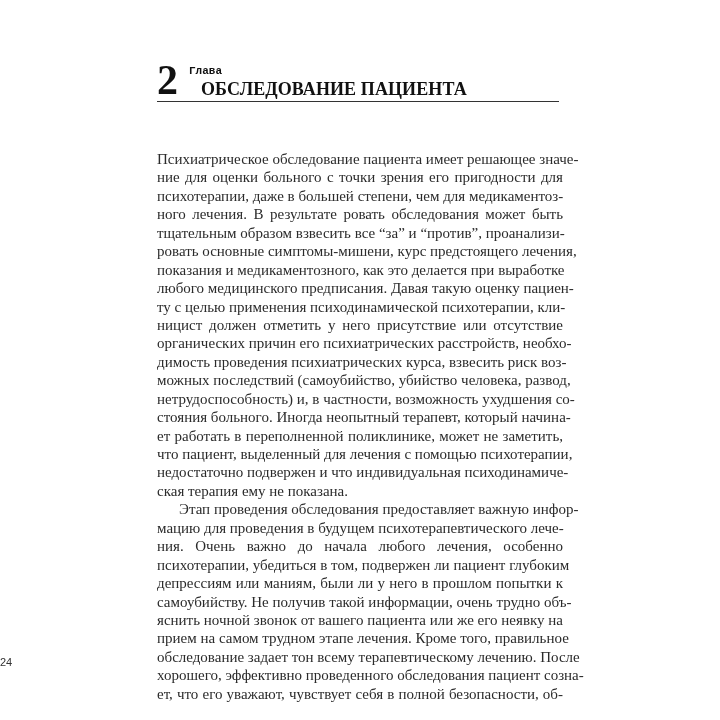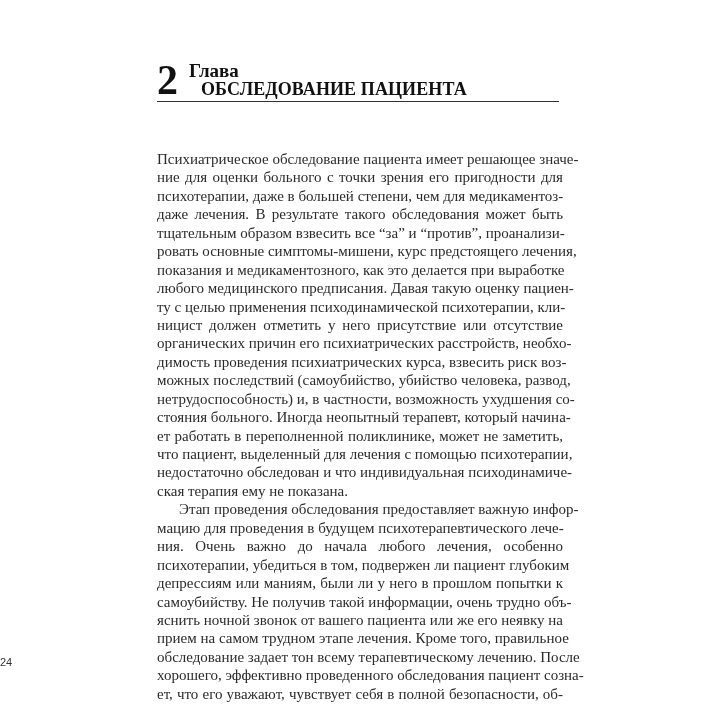--- a/index.html
+++ b/index.html
@@ -36,23 +36,24 @@
       font-weight: bold;
       font-size: 42px;
       line-height: 40px;
       color: #111;
     }
     .chapter-label {
       position: absolute;
       left: 32px;
       top: 3px;
       font-weight: bold;
-      font-size: 19px;
+      font-size: 11px;
       line-height: 16px;
       color: #111;
+      font-family: Liberation Mono, monospace;
     }
     .chapter-title {
       position: absolute;
       left: 32px;
       top: 19px;
       font-weight: bold;
       font-size: 18px;
       line-height: 20px;
       color: #111;
       letter-spacing: 0.1px;
@@ -99,35 +100,35 @@
     <span class="chapter-number">2</span>
     <span class="chapter-label">Глава</span>
     <span class="chapter-title">ОБСЛЕДОВАНИЕ ПАЦИЕНТА</span>
   </div>
 
   <div class="body-text">
     <div class="paragraph">
       <span class="line">Психиатрическое обследование пациента имеет решающее значе-</span>
       <span class="line">ние для оценки больного с точки зрения его пригодности для</span>
       <span class="line">психотерапии, даже в большей степени, чем для медикаментоз-</span>
-      <span class="line">даже лечения. В результате такого обследования может быть</span>
+      <span class="line">ного лечения. В результате ровать обследования может быть</span>
       <span class="line">тщательным образом взвесить все “за” и “против”, проанализи-</span>
       <span class="line">ровать основные симптомы-мишени, курс предстоящего лечения,</span>
       <span class="line">показания и медикаментозного, как это делается при выработке</span>
       <span class="line">любого медицинского предписания. Давая такую оценку пациен-</span>
       <span class="line">ту с целью применения психодинамической психотерапии, кли-</span>
       <span class="line">ницист должен отметить у него присутствие или отсутствие</span>
       <span class="line">органических причин его психиатрических расстройств, необхо-</span>
       <span class="line">димость проведения психиатрических курса, взвесить риск воз-</span>
       <span class="line">можных последствий (самоубийство, убийство человека, развод,</span>
       <span class="line">нетрудоспособность) и, в частности, возможность ухудшения со-</span>
       <span class="line">стояния больного. Иногда неопытный терапевт, который начина-</span>
       <span class="line">ет работать в переполненной поликлинике, может не заметить,</span>
       <span class="line">что пациент, выделенный для лечения с помощью психотерапии,</span>
-      <span class="line">недостаточно обследован и что индивидуальная психодинамиче-</span>
+      <span class="line">недостаточно подвержен и что индивидуальная психодинамиче-</span>
       <span class="line last">ская терапия ему не показана.</span>
     </div>
     <div class="paragraph">
       <span class="line indent">Этап проведения обследования предоставляет важную инфор-</span>
       <span class="line">мацию для проведения в будущем психотерапевтического лече-</span>
       <span class="line">ния. Очень важно до начала любого лечения, особенно</span>
       <span class="line">психотерапии, убедиться в том, подвержен ли пациент глубоким</span>
       <span class="line">депрессиям или маниям, были ли у него в прошлом попытки к</span>
       <span class="line">самоубийству. Не получив такой информации, очень трудно объ-</span>
       <span class="line">яснить ночной звонок от вашего пациента или же его неявку на</span>

